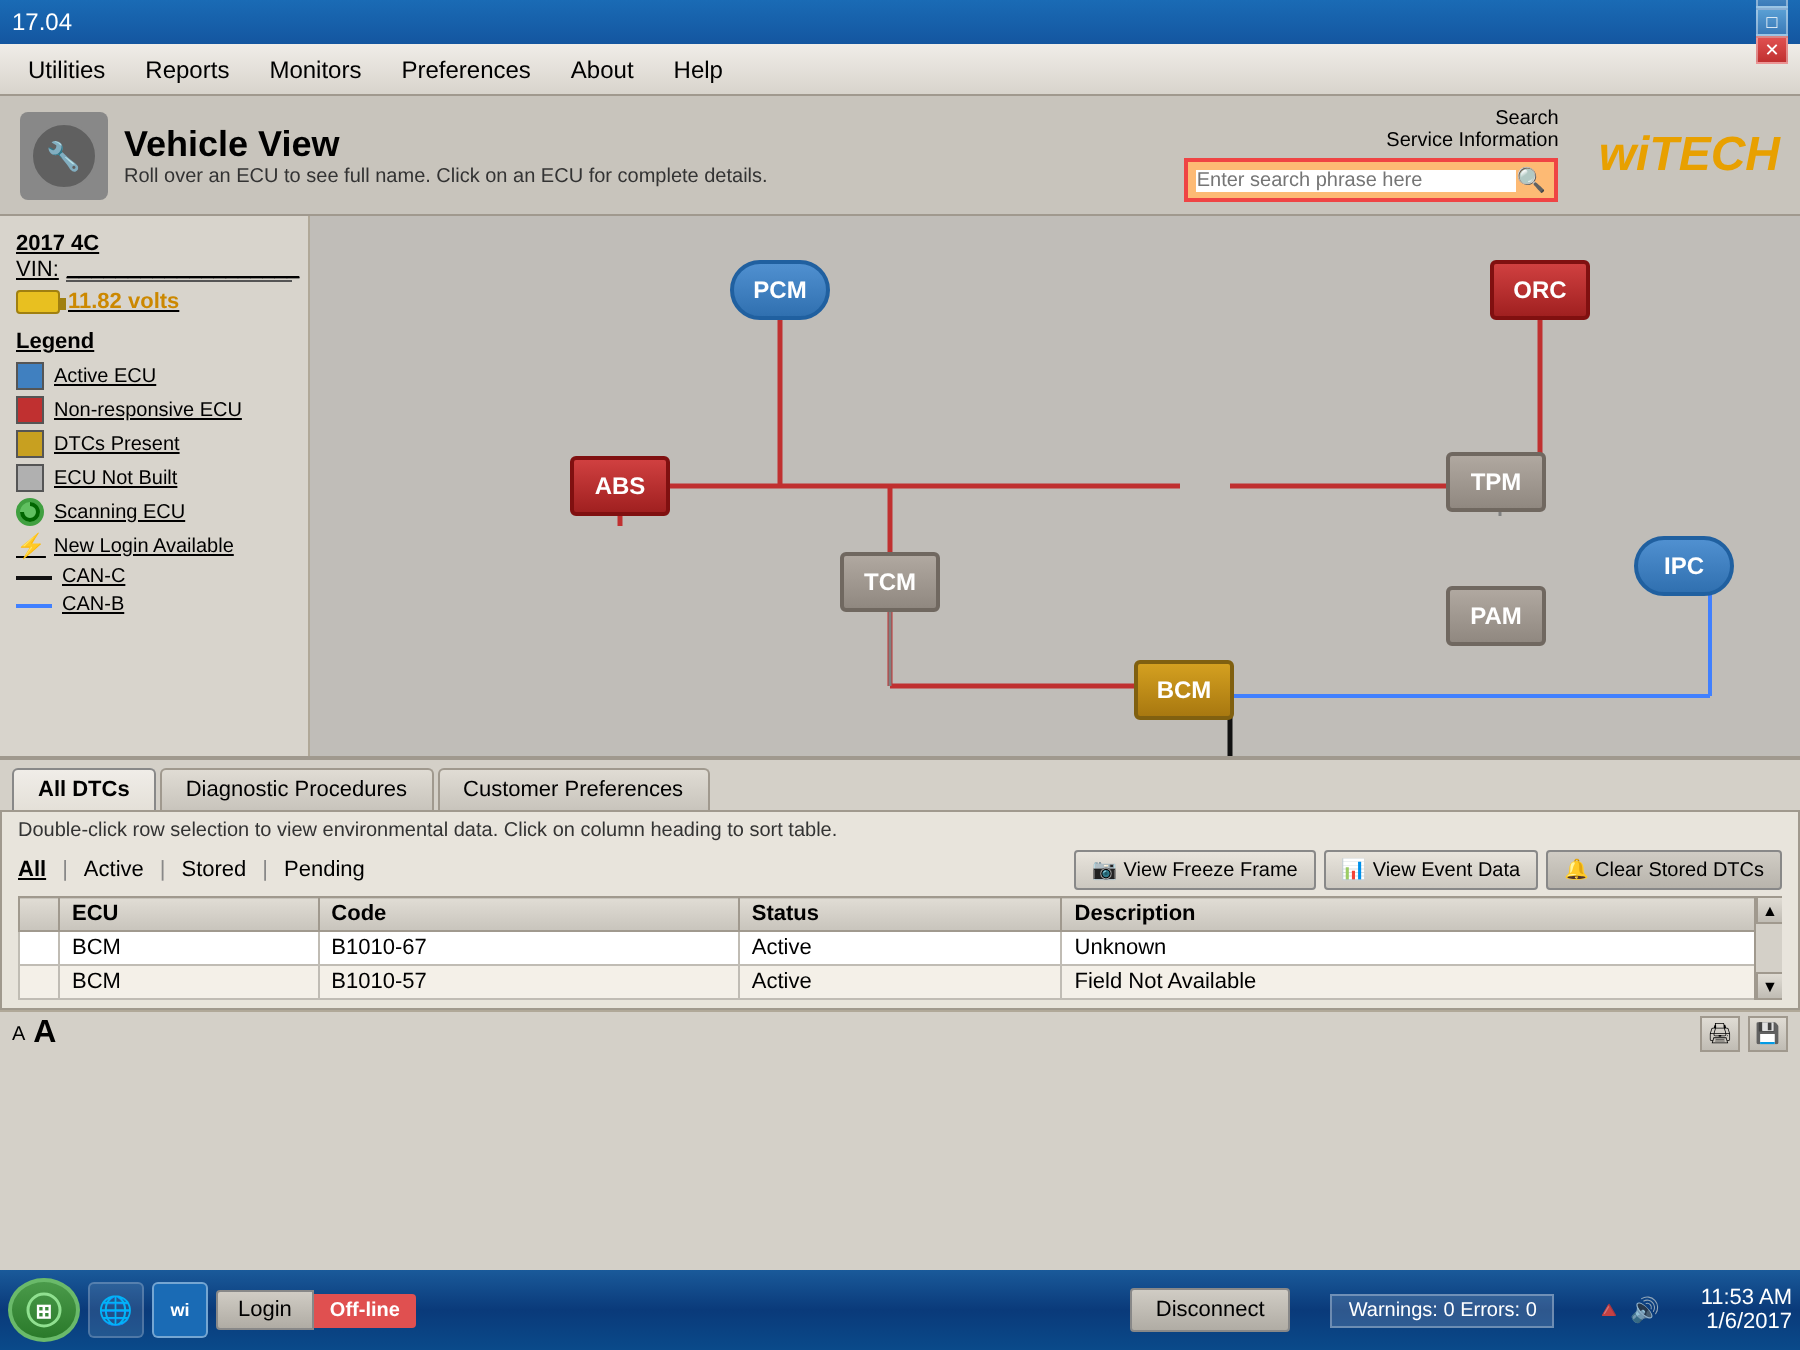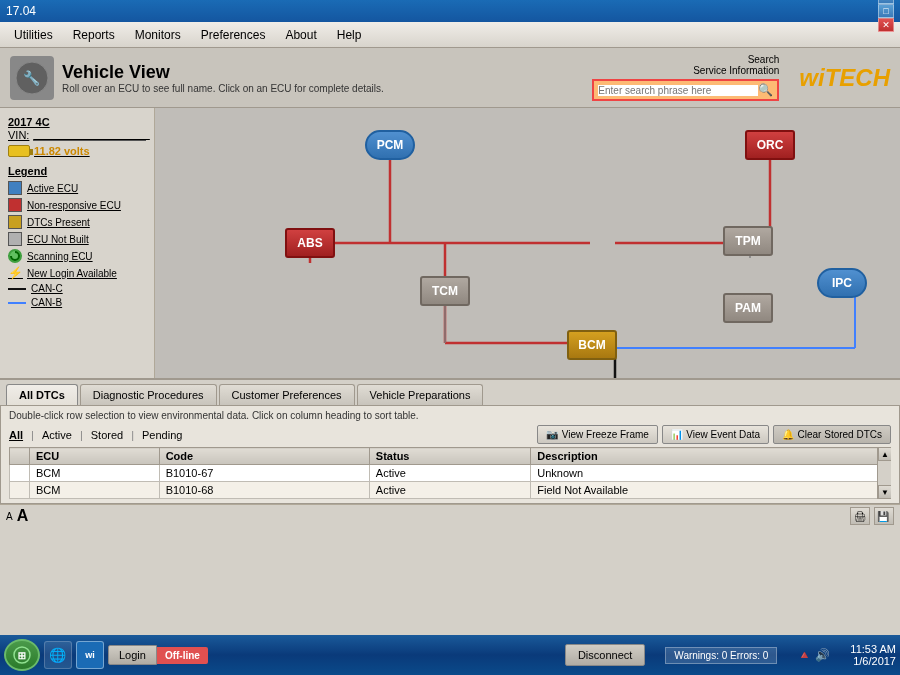--- a/index.html
+++ b/index.html
@@ -484,21 +484,20 @@
     <div class="ecu-box blue" style="top:160px;left:662px;">IPC</div>
 
   </div>
 </div>
 
 <div id="tabs-area">
   <div id="tab-row">
     <div class="tab-btn active">All DTCs</div>
     <div class="tab-btn">Diagnostic Procedures</div>
     <div class="tab-btn">Customer Preferences</div>
-    <div class="tab-btn">Vehicle Preparations</div>
   </div>
 
   <div id="dtc-area">
     <div id="dtc-info-text">Double-click row selection to view environmental data.  Click on column heading to sort table.</div>
     <div id="dtc-filter-row">
       <div id="dtc-filters">
         <span class="filter-item active">All</span>
         <span class="filter-sep">|</span>
         <span class="filter-item">Active</span>
         <span class="filter-sep">|</span>
@@ -537,21 +536,21 @@
           <tr>
             <td></td>
             <td>BCM</td>
             <td>B1010-67</td>
             <td>Active</td>
             <td>Unknown</td>
           </tr>
           <tr>
             <td></td>
             <td>BCM</td>
-            <td>B1010-68</td>
+            <td>B1010-57</td>
             <td>Active</td>
             <td>Field Not Available</td>
           </tr>
         </tbody>
       </table>
       <div class="scrollbar-v">
         <div class="scroll-arrow">▲</div>
         <div style="flex:1;"></div>
         <div class="scroll-arrow">▼</div>
       </div>

